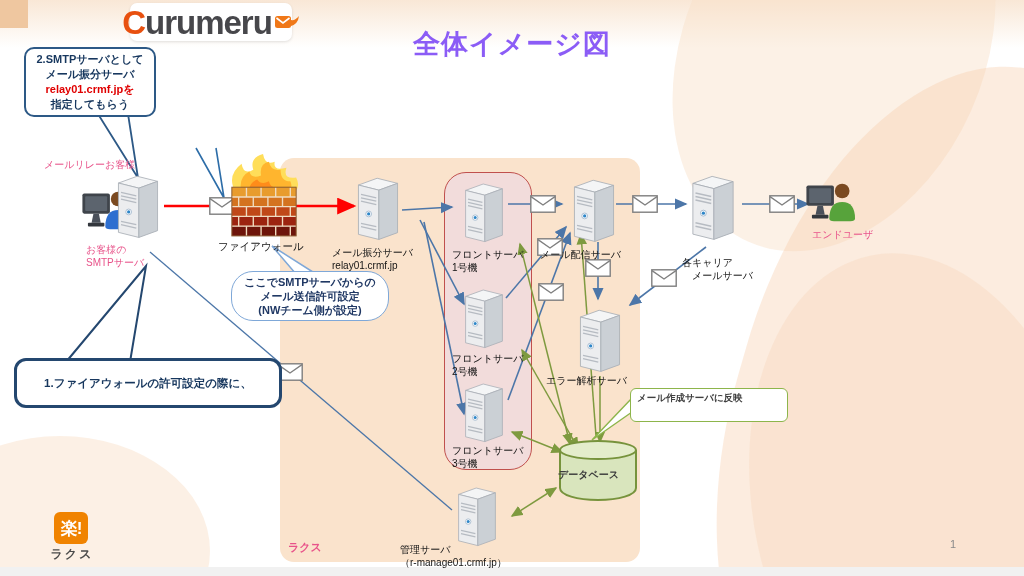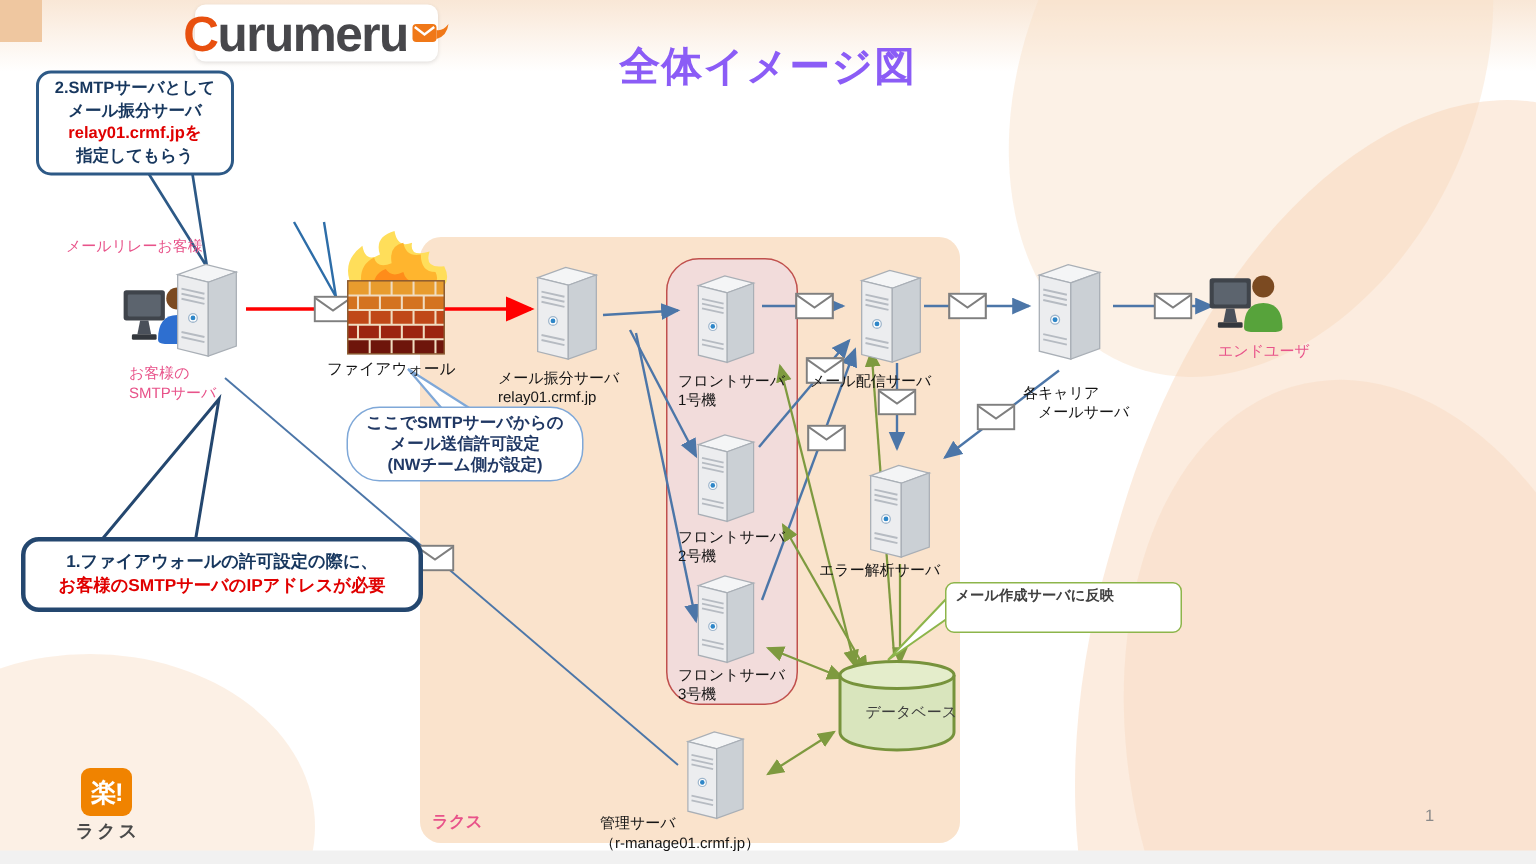--- a/index.html
+++ b/index.html
@@ -40,21 +40,21 @@
   .mail-table{border-collapse:collapse;width:100%;font-size:9.5px;color:#222;}
   .mail-table td{border:1px solid #808080;padding:1px 3px;height:13px;white-space:nowrap;}
   .mail-table td.k{background:#CDEEF6;width:28px;}
   .co-fwnote{left:231px;top:271px;width:158px;height:50px;border:1.8px solid #7FA8D8;border-radius:22px;display:flex;flex-direction:column;justify-content:center;text-align:center;font-size:11px;font-weight:600;color:#203864;line-height:1.3;}
   .co-step1{left:14px;top:358px;width:268px;height:50px;border:3px solid #24476F;border-radius:12px;display:flex;flex-direction:column;justify-content:center;text-align:center;font-size:11.5px;font-weight:700;line-height:1.4;}
   .co-step1 .l1{color:#17375E;}
   .co-step1 .red{color:#E00000;}
   .co-bounce{left:630px;top:388px;width:158px;height:34px;border:1.6px solid #8DB54B;border-radius:6px;padding:2px 6px;font-size:9.5px;font-weight:600;color:#404040;line-height:1.45;}
   .pagenum{left:950px;top:538px;font-size:11px;color:#8A8A8A;}
   .dbwrap{left:556px;top:438px;width:84px;height:64px;}
-  .dblabel{left:558px;top:468px;width:80px;text-align:right;font-size:10px;font-weight:400;color:#3C3C3C;}
+  .dblabel{left:558px;top:468px;width:80px;text-align:left;font-size:10px;font-weight:700;color:#3C3C3C;}
   svg{display:block;}
   .layer{left:0;top:0;width:1024px;height:576px;pointer-events:none;}
 </style>
 </head>
 <body>
 
 <div class="slide">
 
   <svg width="0" height="0" style="position:absolute">
     <defs>
@@ -324,21 +324,20 @@
 
 
   <div class="abs callout co-fwnote">
     <div>ここでSMTPサーバからの</div>
     <div>メール送信許可設定</div>
     <div>(NWチーム側が設定)</div>
   </div>
 
   <div class="abs callout co-step1">
     <div class="l1">1.ファイアウォールの許可設定の際に、</div>
-    <div class="red">お客様のSMTPサーバのIPアドレスが必要</div>
   </div>
 
   <div class="abs callout co-bounce">
     <div>メール作成サーバに反映</div>
   </div>
 
   <div class="abs title">全体イメージ図</div>
 
   <div class="abs logo-card">
     <div class="logo-text"><span class="c">C</span><span>urumeru</span></div>

